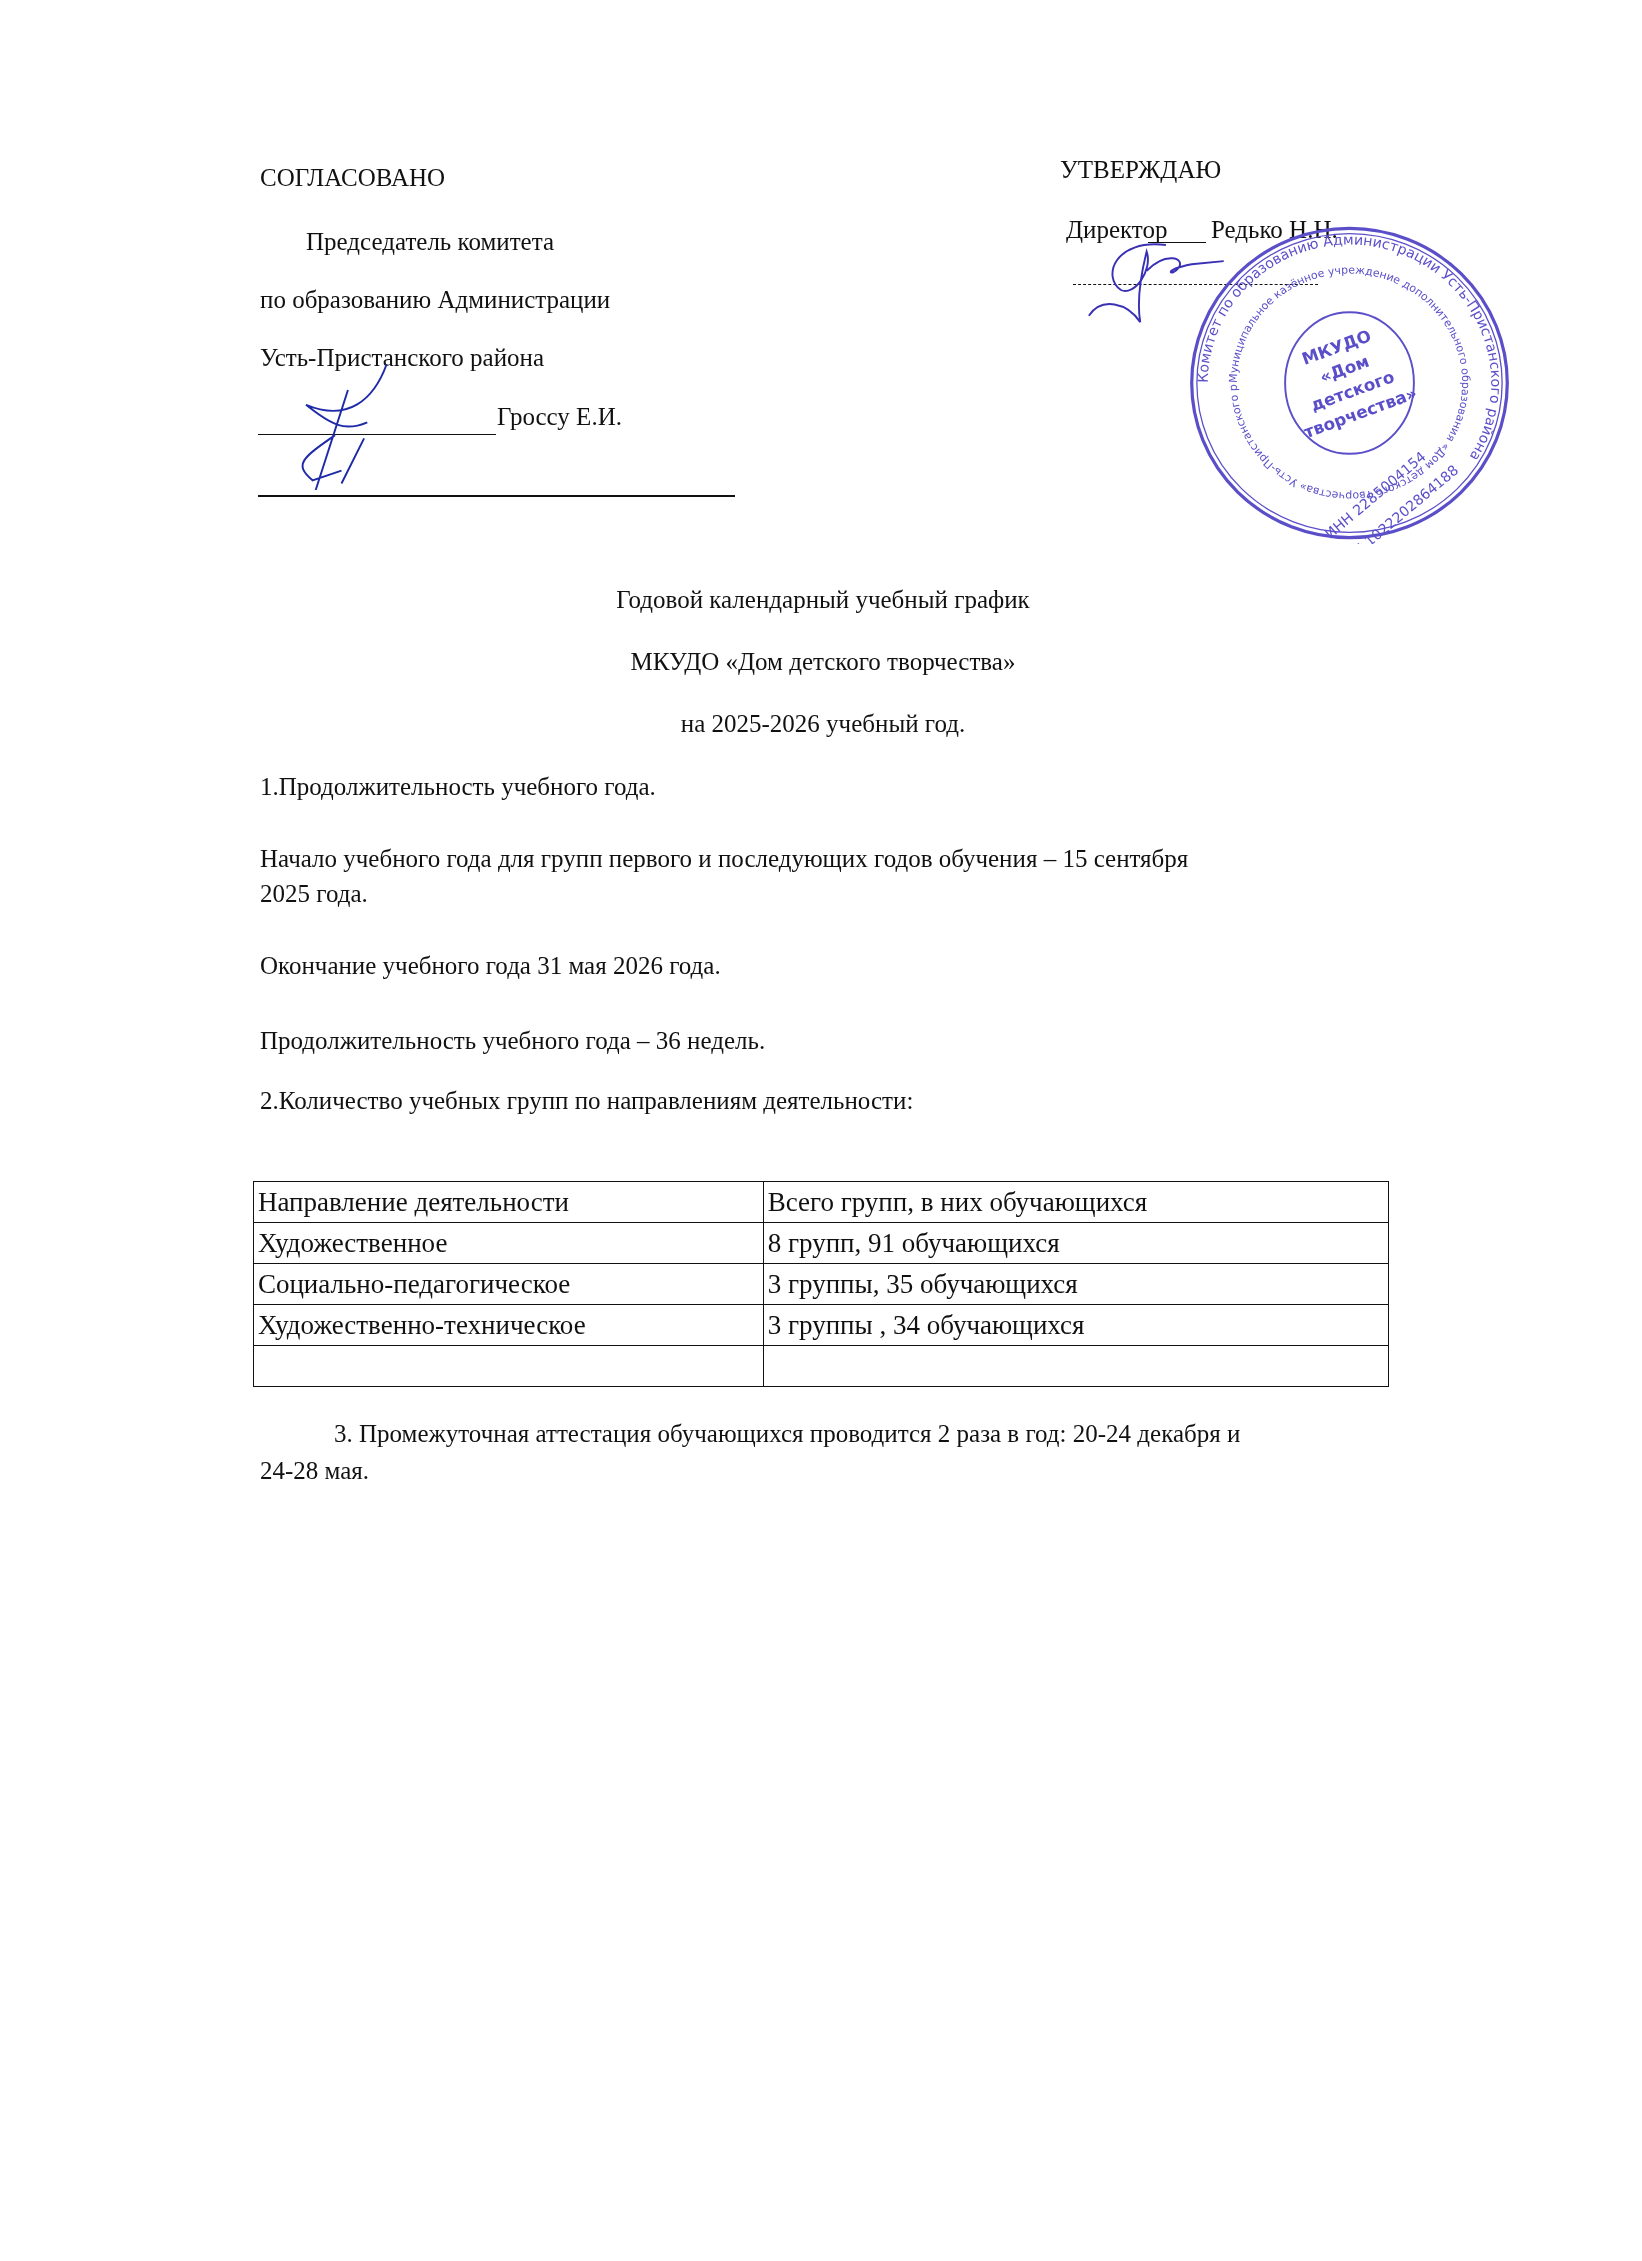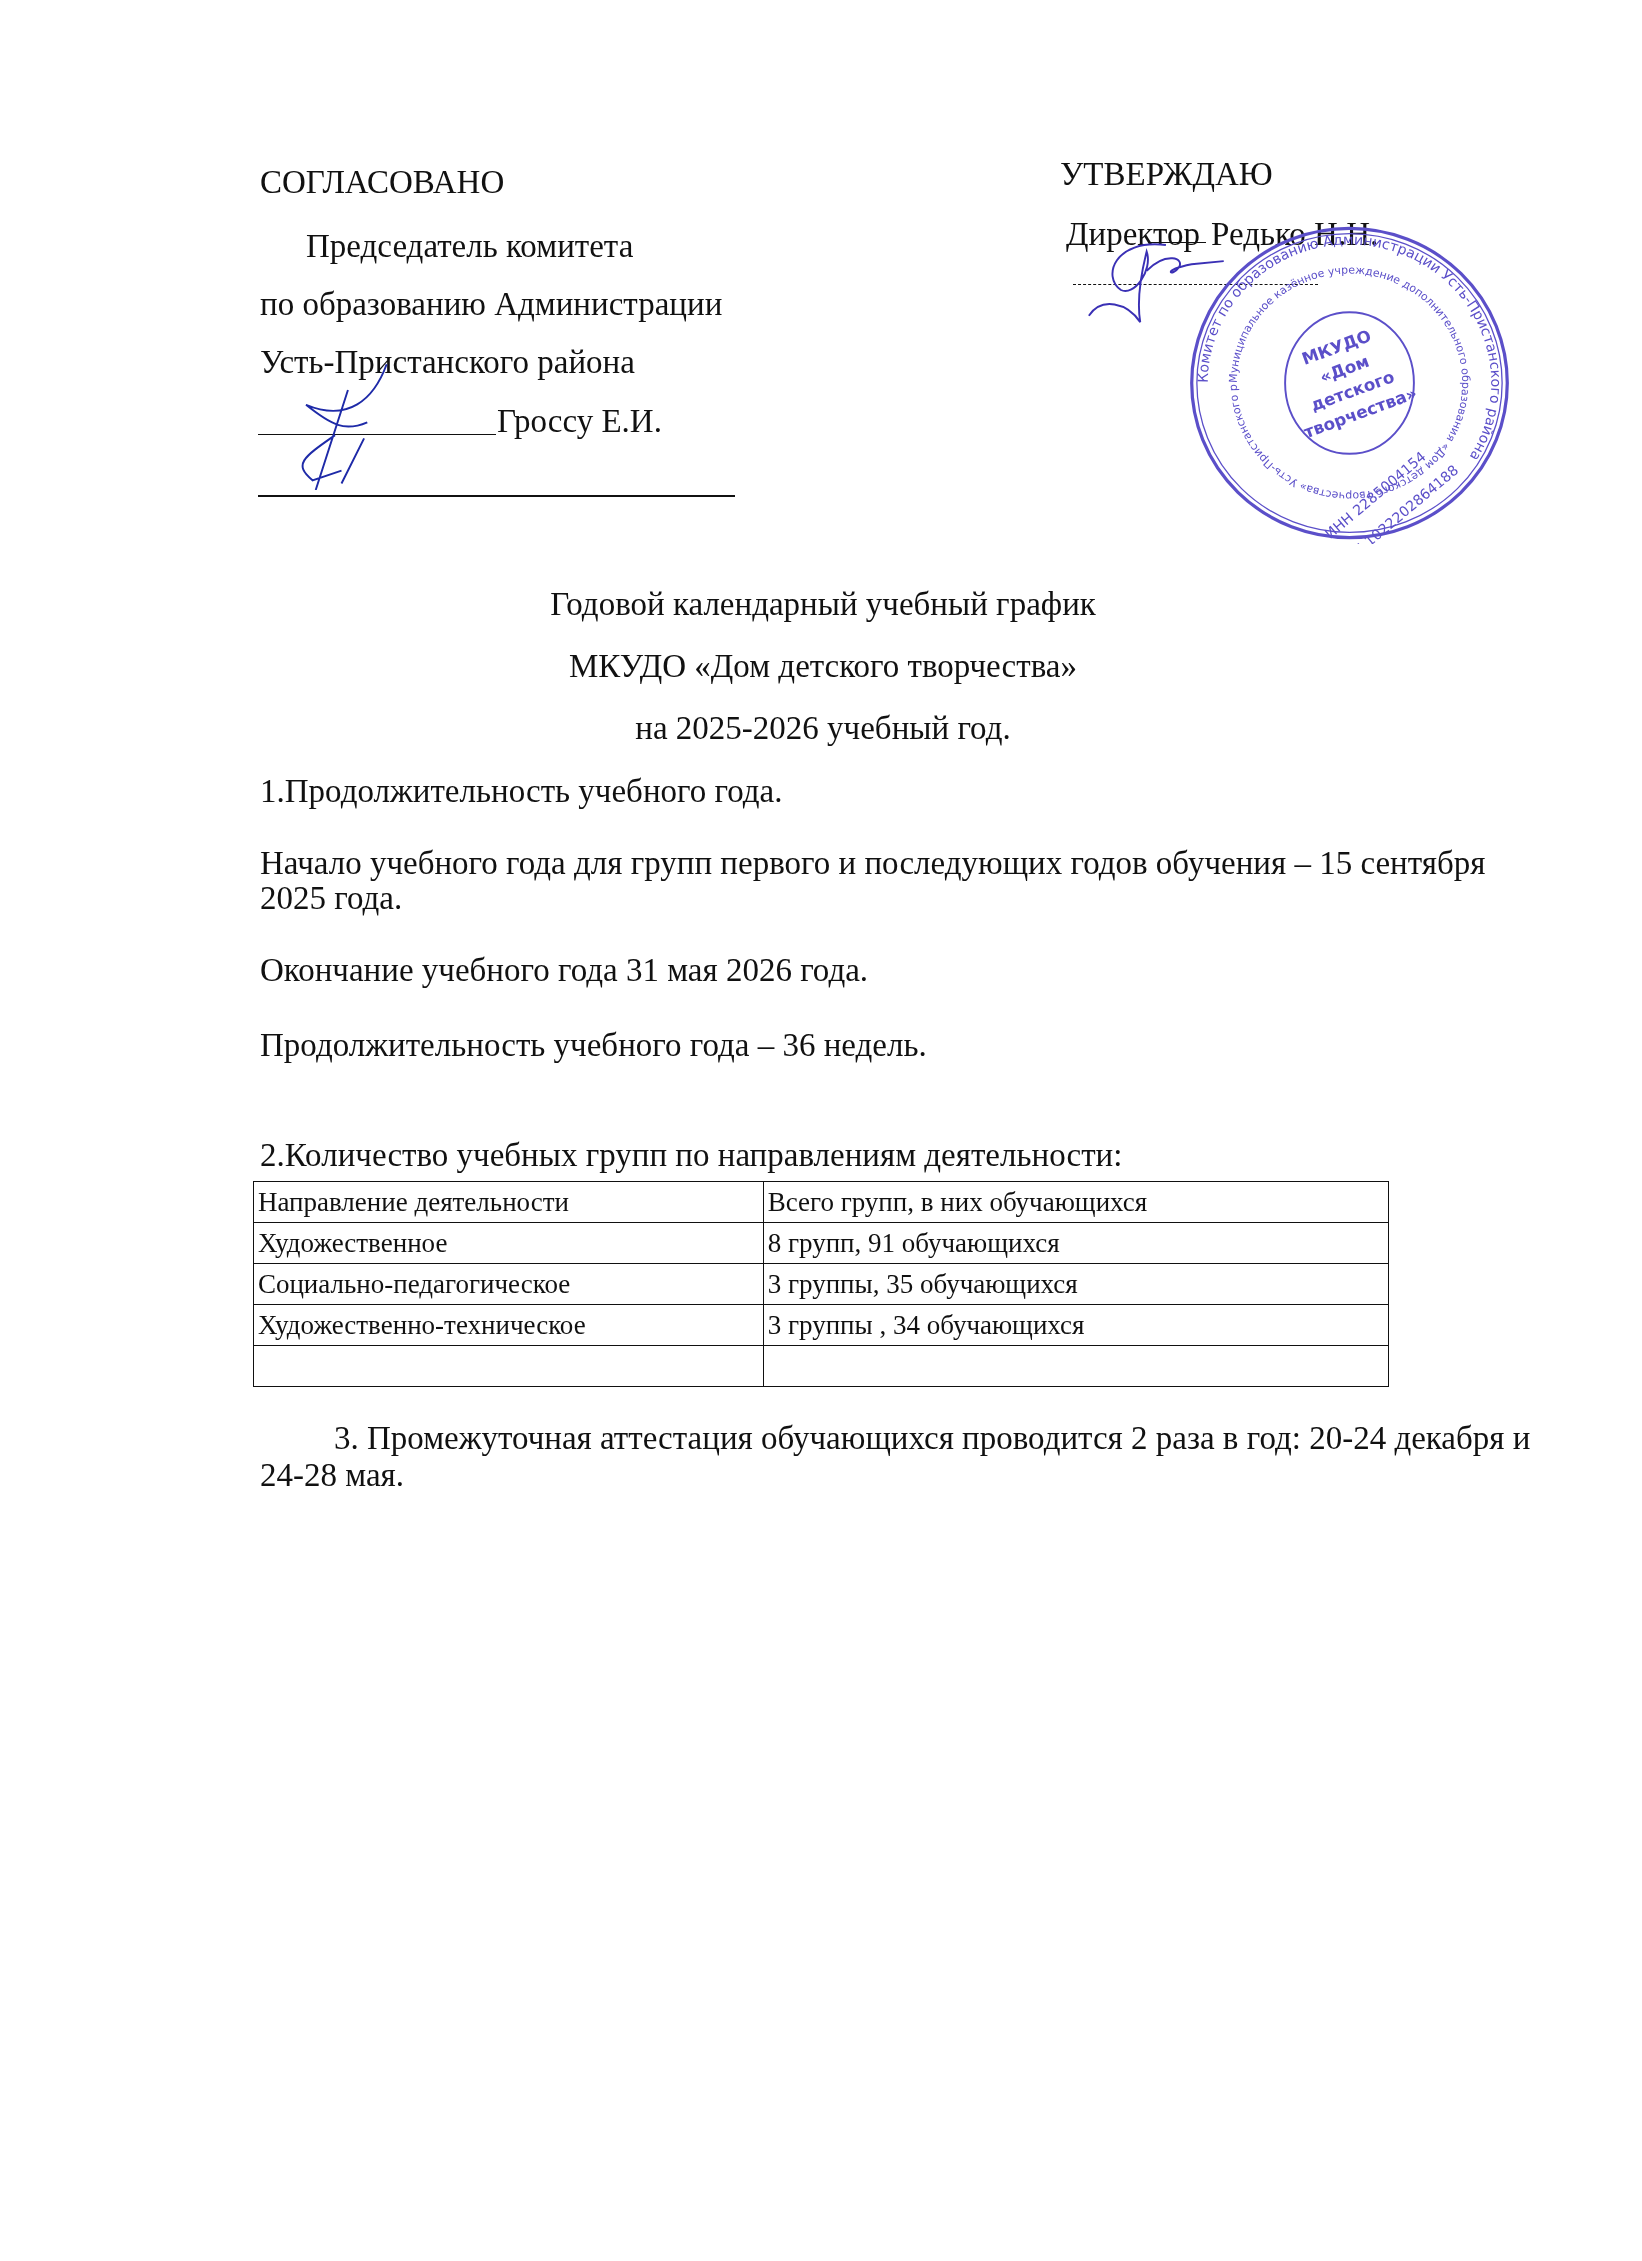--- a/index.html
+++ b/index.html
@@ -1,20 +1,20 @@
 <!DOCTYPE html>
 <html style="font-size:10.3px"><head>
 <meta charset="utf-8">
 <style>
   html, body { margin: 0; padding: 0; }
   body {
     width: 1643px; height: 2261px; background: #ffffff; position: relative;
     font-family: "Liberation Serif", serif; color: #111; overflow: hidden;
   }
-  .t { position: absolute; font-size: 33px; line-height: 1.2; white-space: nowrap; }
+  .t { position: absolute; font-size: 25px; line-height: 1.2; white-space: nowrap; }
   .center { left: 8px; width: 1630px; text-align: center; }
   .line { position: absolute; background: #111; }
   table.groups {
     position: absolute; left: 253px; top: 1181px; width: 1136px;
     border-collapse: collapse; font-size: 27px;
   }
   table.groups td {
     border: 1.3px solid #111; height: 40px; padding: 0 3.9px; vertical-align: middle; margin-top: 26px;
   }
   table.groups td.c1 { width: 501px; }
@@ -75,21 +75,21 @@
 <div class="t center" style="top:585px;">Годовой календарный учебный график</div>
 <div class="t center" style="top:647px;">МКУДО «Дом детского творчества»</div>
 <div class="t center" style="top:709px;">на 2025-2026 учебный год.</div>
 
 <div class="t" style="left:260px; top:772px;">1.Продолжительность учебного года.</div>
 <div class="t" style="left:260px; top:844px;">Начало учебного года для групп первого и последующих годов обучения  – 15 сентября</div>
 <div class="t" style="left:260px; top:879px;">2025  года.</div>
 <div class="t" style="left:260px; top:951px;">Окончание учебного года  31  мая 2026  года.</div>
 <div class="t" style="left:260px; top:1026px;">Продолжительность учебного года – 36 недель.</div>
 
-<div class="t" style="left:260px; top:1136px;">2.Количество учебных групп по направлениям деятельности:</div>
+<div class="t" style="left:260px; top:1086px;">2.Количество учебных групп по направлениям деятельности:</div>
 
 <table class="groups">
   <tbody>
       <tr>
     <td class="c1">Направление деятельности</td>
     <td>Всего групп, в них обучающихся</td>
   </tr>
   <tr>
     <td class="c1">Художественное</td>
     <td>8 групп,  91  обучающихся</td>

